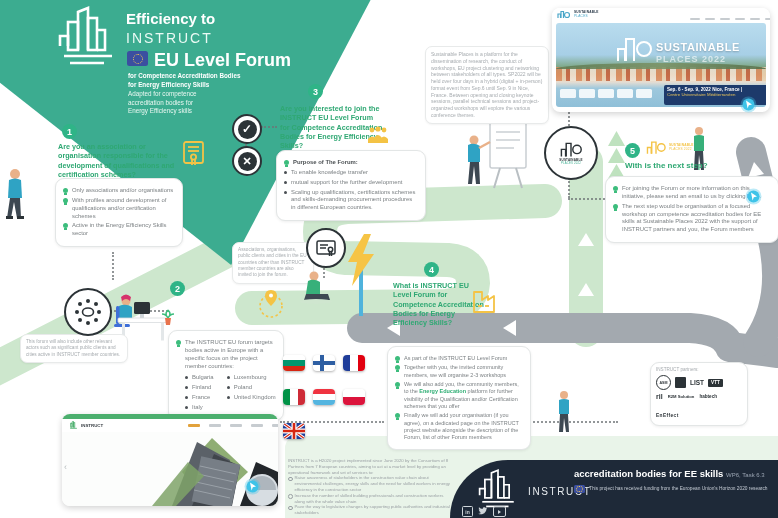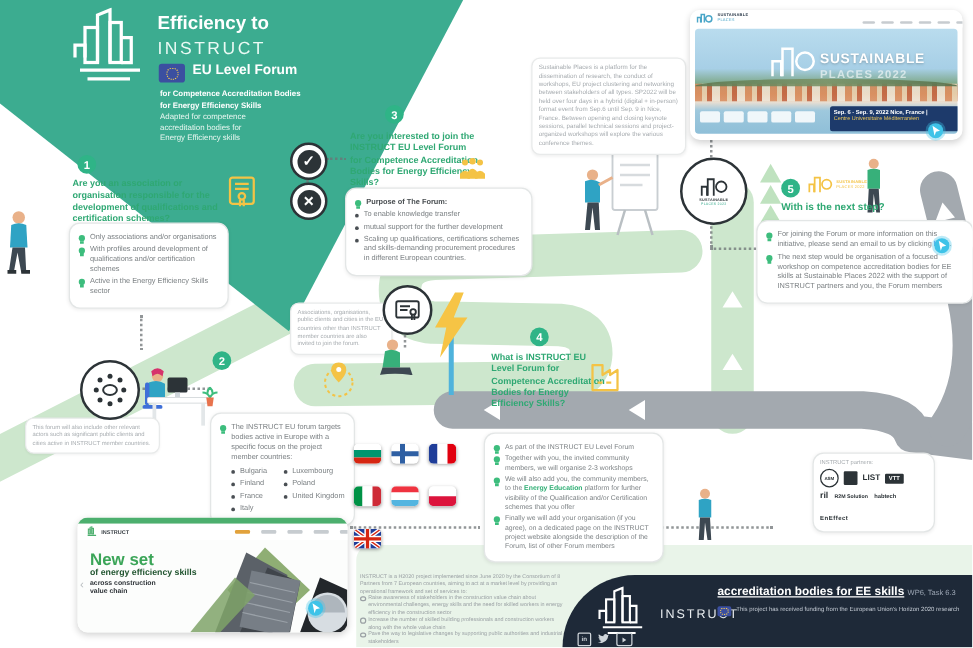--- a/index.html
+++ b/index.html
@@ -80,21 +80,21 @@
         <path d="M45 44 L53 44 L53 24 L45 24"></path>
         <line x1="12" y1="50" x2="60" y2="50"></line>
         <line x1="18" y1="57" x2="52" y2="57"></line>
       </g>
     </svg>
     <div class="abs" style="left:126px;top:10px;color:#fff;font-weight:bold;font-size:15px;">Efficiency to</div>
     <div class="abs" style="left:126px;top:30px;color:#eafaf4;font-size:14px;letter-spacing:2px;">INSTRUCT</div>
     <div class="abs" style="left:127px;top:51px;width:21px;height:15px;background:#3b4fa0;border-radius:2.5px;display:flex;align-items:center;justify-content:center;">
       <span style="display:block;width:8px;height:8px;border:1px dotted #f4c94f;border-radius:50%;"></span>
     </div>
-    <div class="abs" style="left:154px;top:50px;color:#fff;font-weight:bold;font-size:11px;">EU Level Forum</div>
+    <div class="abs" style="left:154px;top:50px;color:#fff;font-weight:bold;font-size:18px;">EU Level Forum</div>
     <div class="abs" style="left:128px;top:72px;width:120px;color:#fff;font-weight:bold;font-size:6.3px;line-height:1.35;">for Competence Accreditation Bodies for Energy Efficiency Skills</div>
     <div class="abs" style="left:128px;top:90px;width:74px;color:#e9f7f1;font-size:6.3px;line-height:1.35;">Adapted for competence accreditation bodies for Energy Efficiency skills</div>
   </div>
 
   <div class="step-num" style="left:62px;top:124px;">1</div>
   <div class="step-title" style="left:58px;top:142px;width:128px;">Are you an association or organisation responsible for the development of qualifications and certification schemes?</div>
   <svg class="abs" style="left:182px;top:140px;z-index:7;" width="23" height="27" viewBox="0 0 23 27">
     <g stroke="#f4c345" stroke-width="1.8" fill="none">
       <rect x="2" y="2" width="19" height="21" rx="2"></rect>
       <line x1="6" y1="7" x2="17" y2="7"></line>
@@ -520,26 +520,20 @@
             <line x1="46" y1="42" x2="82" y2="50"></line>
             <line x1="44" y1="50" x2="80" y2="58"></line>
             <line x1="42" y1="58" x2="78" y2="66"></line>
           </g>
         <polygon points="88,74 104,30 126,40 126,74" fill="#23272b"></polygon>
         <circle cx="110" cy="58" r="16" fill="#d7dde2"></circle>
         <path d="M96 58 A14 14 0 0 1 124 58 Z" fill="#aeb6bd"></path>
         <polygon points="0,74 36,30 52,44 24,74" fill="#7fa368" opacity=".85"></polygon>
       </svg>
       <span class="abs" style="left:2px;top:30px;color:#b7bcbf;font-size:9px;">‹</span>
-      <div class="abs" style="left:10px;top:8px;">
-        <div style="color:#3ba558;font-weight:bold;font-size:13.5px;">New set</div>
-        <div style="color:#20542f;font-weight:bold;font-size:7px;">of energy efficiency skills</div>
-        <div style="color:#2e3338;font-weight:bold;font-size:5.5px;margin-top:2px;">across construction</div>
-        <div style="color:#2e3338;font-weight:bold;font-size:5.5px;">value chain</div>
-      </div>
     </div>
   </div>
   <div class="cursor" style="left:244px;top:478px;">
     <svg width="17" height="17" viewBox="0 0 17 17">
       <circle cx="8.5" cy="8.5" r="8" fill="rgba(62,195,232,.35)"></circle>
         <circle cx="8.5" cy="8.5" r="6" fill="#3ec3e8"></circle>
       <path d="M6 4.5 L12 8.5 L8.8 9.3 L7.6 12.5 Z" fill="#fff"></path>
     </svg>
   </div>
 
@@ -576,21 +570,21 @@
       <span style="width:9px;height:9px;border:1px solid #cfd5da;border-radius:1.5px;color:#cfd5da;font-size:5px;font-weight:bold;display:flex;align-items:center;justify-content:center;">in</span>
       <svg width="10" height="9" viewBox="0 0 12 10">
           <path d="M11 1.5 Q10 2 9.5 2 Q8.5 0.8 7 1.2 Q5.5 1.6 5.6 3.2 Q3 3 1.2 1.2 Q0.4 3 2 4.2 Q1.2 4.2 0.8 3.9 Q1 5.6 2.8 6 Q2 6.3 1.4 6.1 Q2 7.6 3.8 7.7 Q2.2 9 0.2 8.8 Q2.4 10 4.8 9.4 Q8 8.6 9.4 5.8 Q10.2 4.2 10.2 2.8 Q10.8 2.3 11 1.5 Z" fill="#cfd5da"></path>
         </svg>
       <span style="width:11px;height:9px;border:1px solid #cfd5da;border-radius:2px;display:flex;align-items:center;justify-content:center;">
           <span style="width:0;height:0;border-left:3.5px solid #cfd5da;border-top:2.5px solid transparent;border-bottom:2.5px solid transparent;"></span>
         </span>
     </div>
     <div class="abs" style="left:124px;top:8px;width:200px;color:#fff;">
       <div style="font-size:9.5px;line-height:1.25;">
-        <span style="font-weight:bold;text-decoration:underline;">accreditation bodies for EE skills</span>
+        <span style="font-weight:bold;">accreditation bodies for EE skills</span>
         <span style="font-size:6px;color:#9aa4b2;">WP6, Task 6.3</span>
       </div>
       <div style="display:flex;align-items:center;gap:4px;margin-top:5px;">
         <span style="flex:0 0 auto;width:11px;height:8px;background:#3b4fa0;border-radius:1.5px;display:flex;align-items:center;justify-content:center;">
             <span style="width:4.5px;height:4.5px;border:0.8px dotted #f4c94f;border-radius:50%;display:block;"></span>
           </span>
         <span style="font-size:4.8px;color:#c3cad3;">This project has received funding from the European Union's Horizon 2020 research</span>
       </div>
     </div>
   </div>

